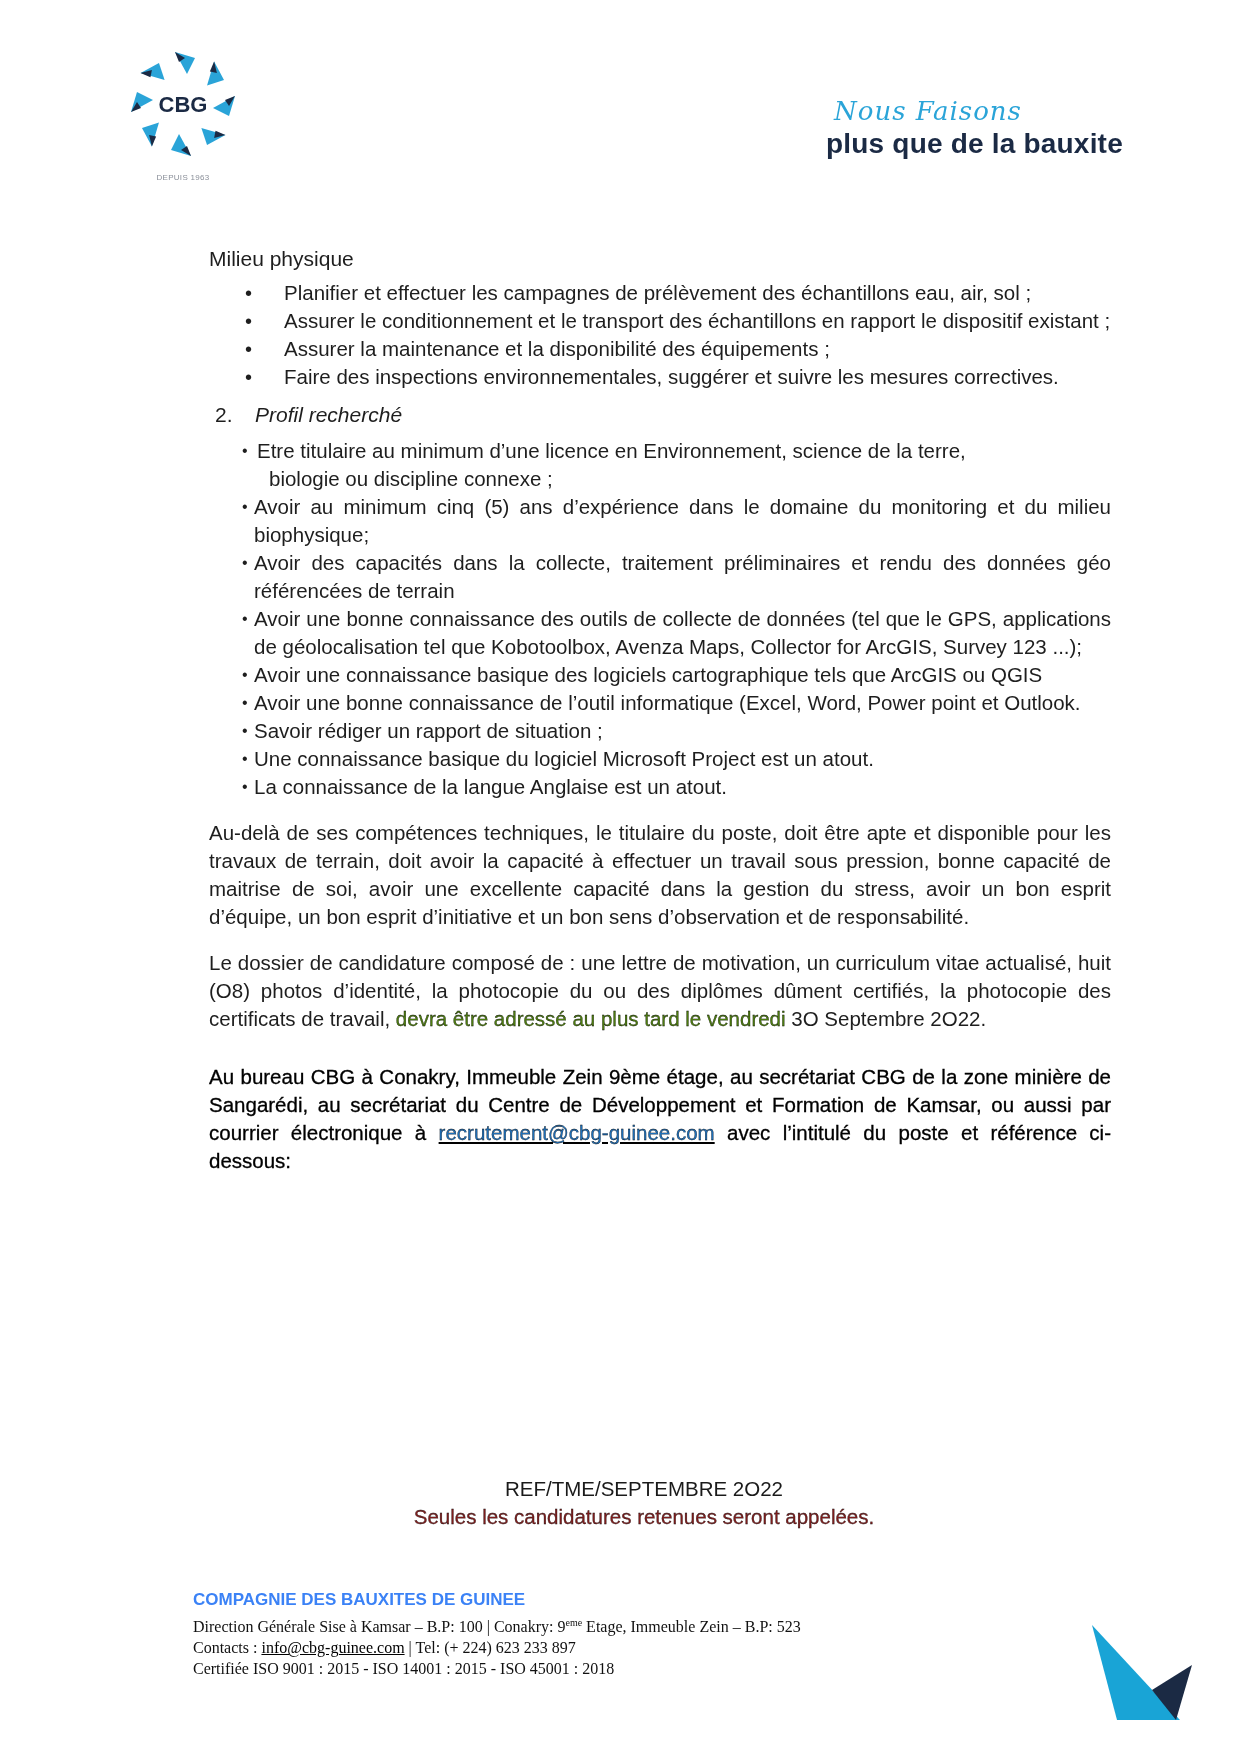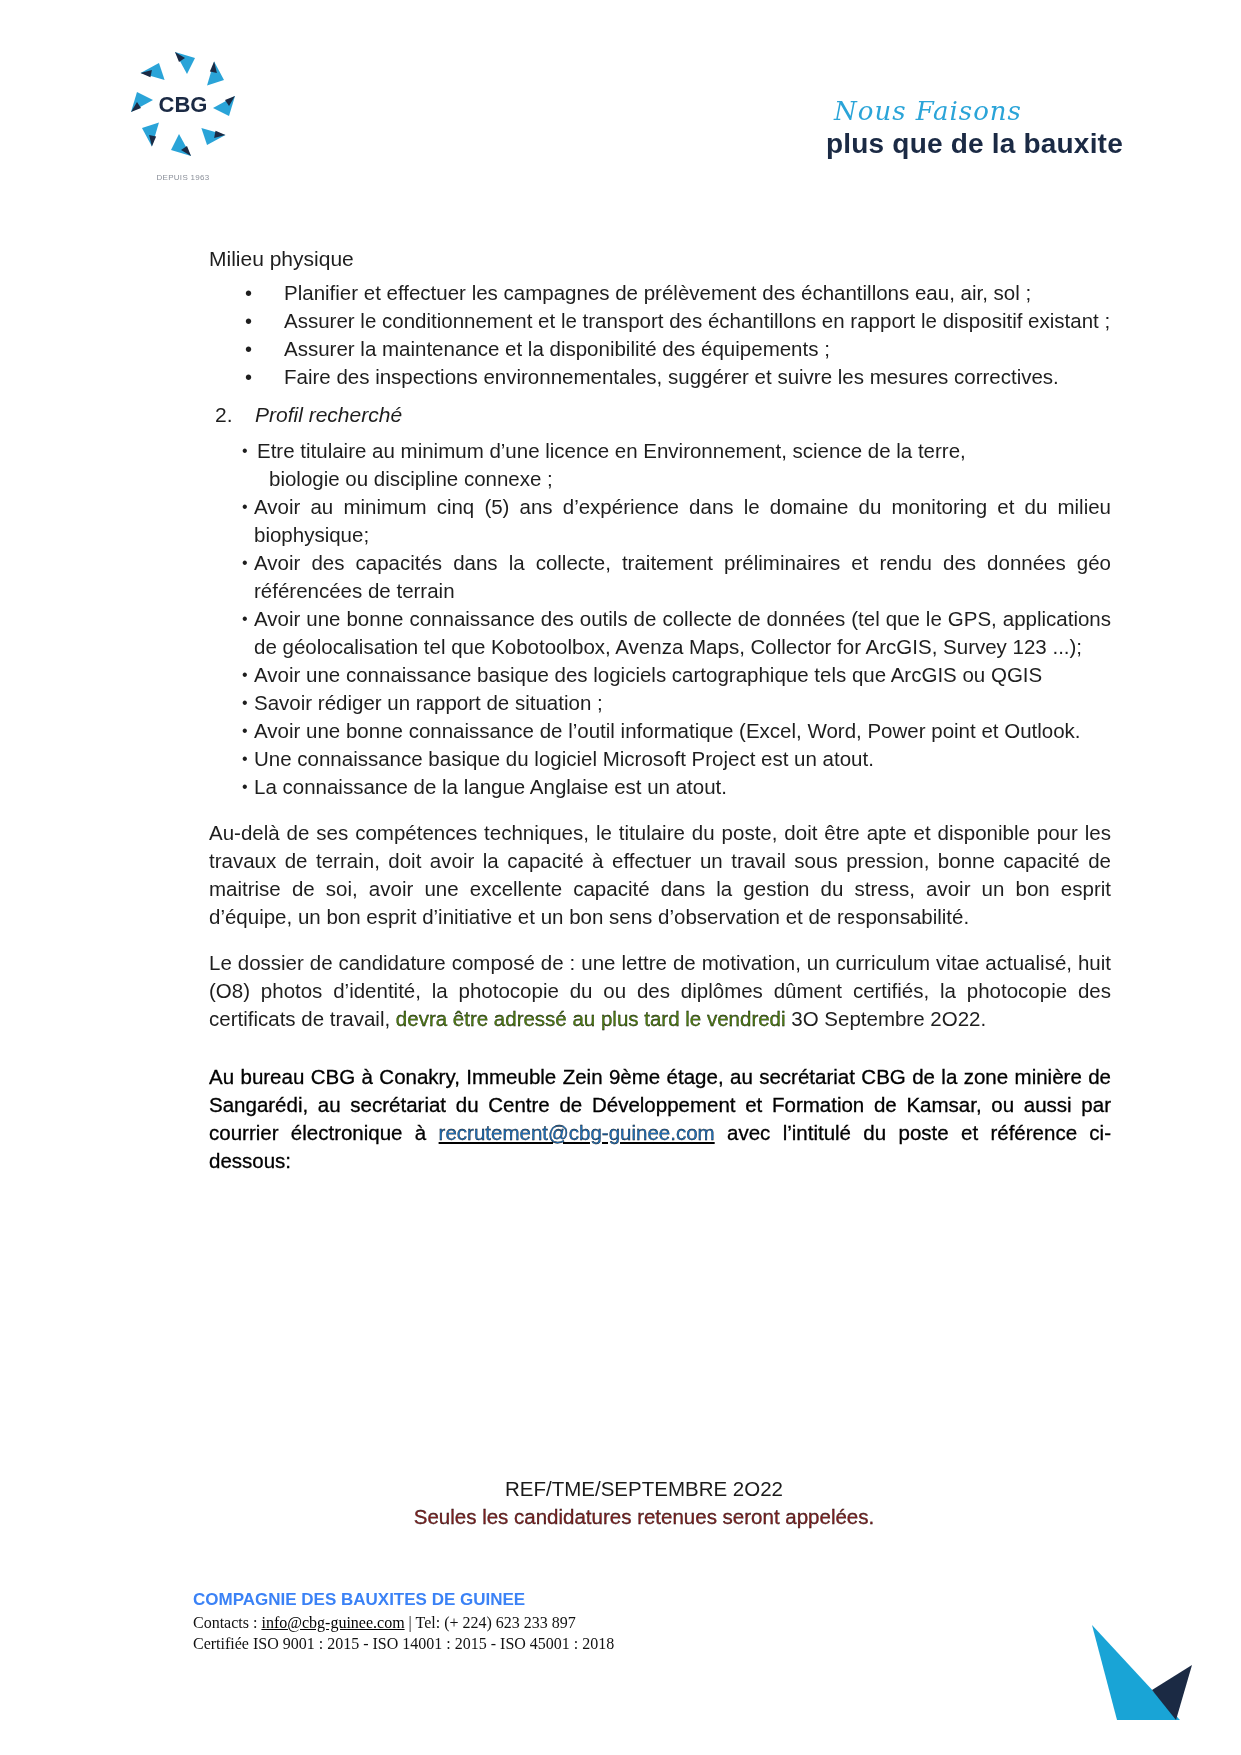--- a/index.html
+++ b/index.html
@@ -81,40 +81,41 @@
 
   <ul class="b2">
     <li class="first">
       <div>Etre titulaire au minimum d’une licence en Environnement, science de la terre,</div>
       <div class="cont">biologie ou discipline connexe ;</div>
     </li>
     <li>Avoir au minimum cinq (5) ans d’expérience dans le domaine du monitoring et du milieu biophysique;</li>
     <li>Avoir des capacités dans la collecte, traitement préliminaires et rendu des données géo référencées de terrain</li>
     <li>Avoir une bonne connaissance des outils de collecte de données (tel que le GPS, applications de géolocalisation tel que Kobotoolbox, Avenza Maps, Collector for ArcGIS, Survey 123 ...);</li>
     <li>Avoir une connaissance basique des logiciels cartographique tels que ArcGIS ou QGIS</li>
+    <li>Avoir une bonne connaissance de l’outil informatique (Excel, Word, Power point et Outlook.</li>
     <li>Savoir rédiger un rapport de situation ;</li>
-    <li>Avoir une bonne connaissance de l’outil informatique (Excel, Word, Power point et Outlook.</li>
     <li>Une connaissance basique du logiciel Microsoft Project est un atout.</li>
     <li>La connaissance de la langue Anglaise est un atout.</li>
   </ul>
 
   <p class="para">Au-delà de ses compétences techniques, le titulaire du poste, doit être apte et disponible pour les travaux de terrain, doit avoir la capacité à effectuer un travail sous pression, bonne capacité de maitrise de soi, avoir une excellente capacité dans la gestion du stress, avoir un bon esprit d’équipe, un bon esprit d’initiative et un bon sens d’observation et de responsabilité.</p>
 
   <p class="para"><span>Le dossier de candidature composé de : une lettre de motivation, un curriculum vitae actualisé, huit (O8) photos d’identité, la photocopie du ou des diplômes dûment certifiés, la photocopie des certificats de travail, </span><b>devra être adressé au plus tard le vendredi</b><span> 3O Septembre 2O22.</span></p>
 
   <p class="addr"><span>Au bureau CBG à Conakry, Immeuble Zein 9ème étage, au secrétariat CBG de la zone minière de Sangarédi, au secrétariat du Centre de Développement et Formation de Kamsar, ou aussi par courrier électronique à </span><a class="mail" href="#">recrutement@cbg-guinee.com</a><span> avec l’intitulé du poste et référence ci-dessous:</span></p>
 </div>
 
 <div class="ref">
   <div>REF/TME/SEPTEMBRE 2O22</div>
   <div class="sub">Seules les candidatures retenues seront appelées.</div>
 </div>
 
 <div class="footer">
   <div class="company">COMPAGNIE DES BAUXITES DE GUINEE</div>
+  <div class="line"><span>Direction Générale Sise à Kamsar – B.P: 100 | Conakry: 9</span><sup>eme</sup><span> Etage, Immeuble Zein – B.P: 523</span></div>
   <div class="line"><span>Contacts : </span><a href="#">info@cbg-guinee.com</a><span> | Tel: (+ 224) 623 233 897</span></div>
   <div class="line">Certifiée ISO 9001 : 2015 - ISO 14001 : 2015 - ISO 45001 : 2018</div>
 </div>
 
 <div class="corner">
   <svg viewBox="0 0 120 110" width="120" height="110">
     <polygon points="2,5 90,100 27,100" fill="#19a4d6"></polygon>
     <polygon points="62,70 102,45 86,100" fill="#1b2a44"></polygon>
   </svg>
 </div>

